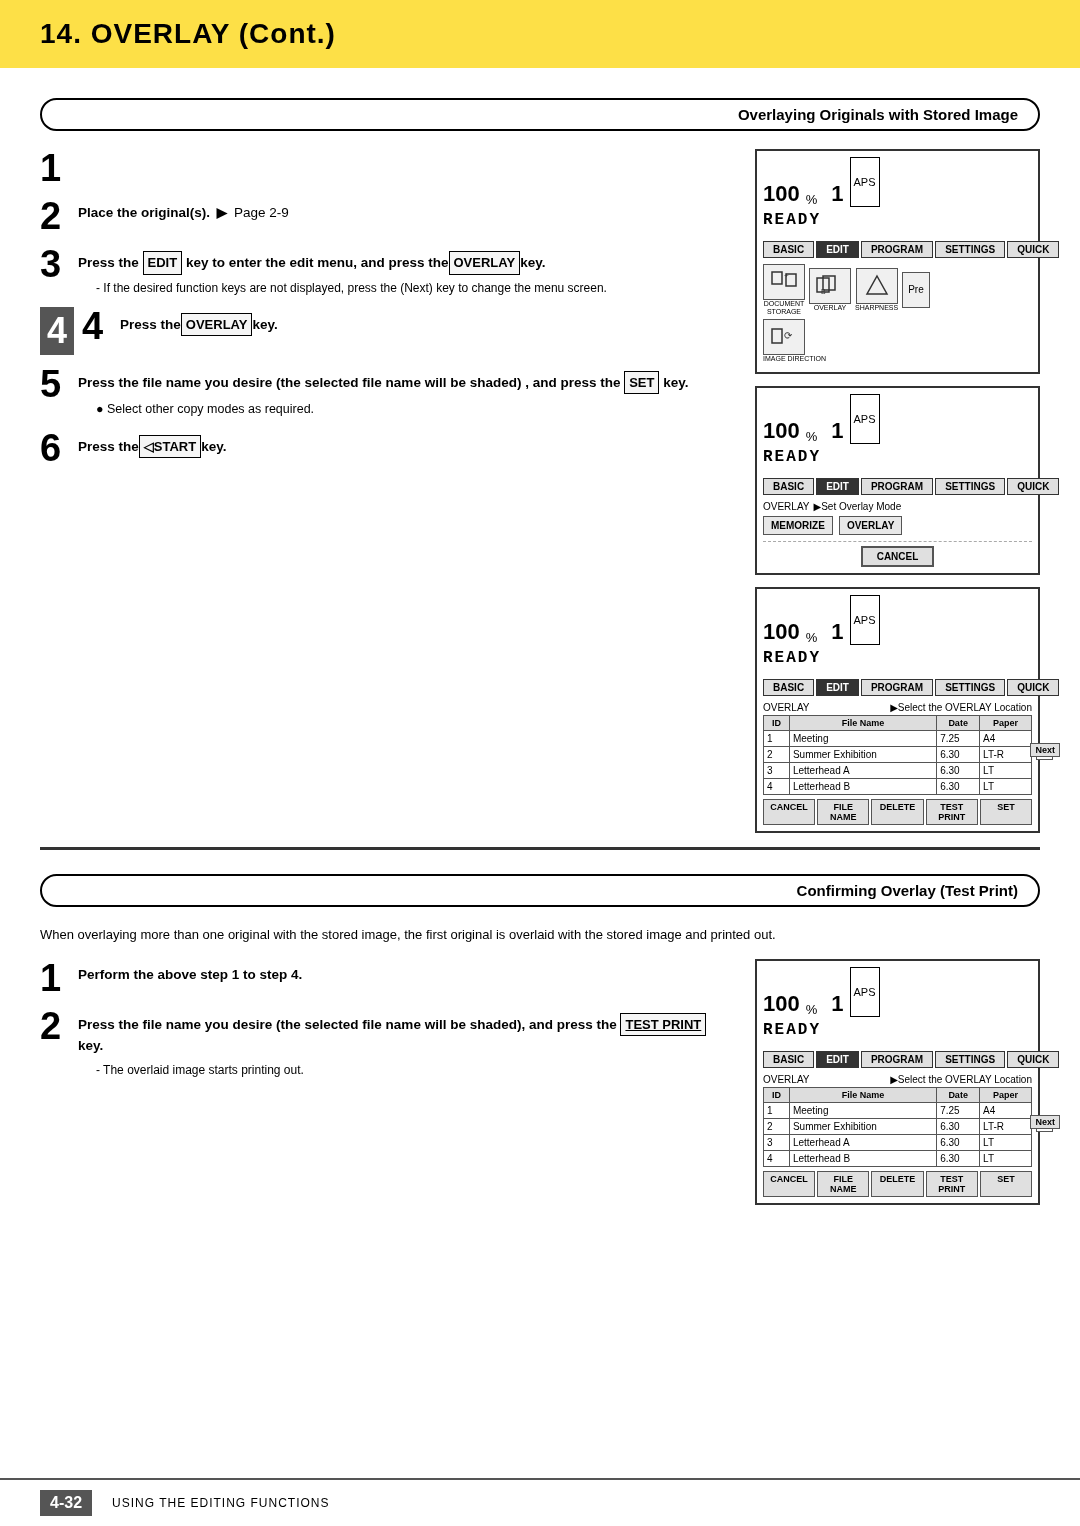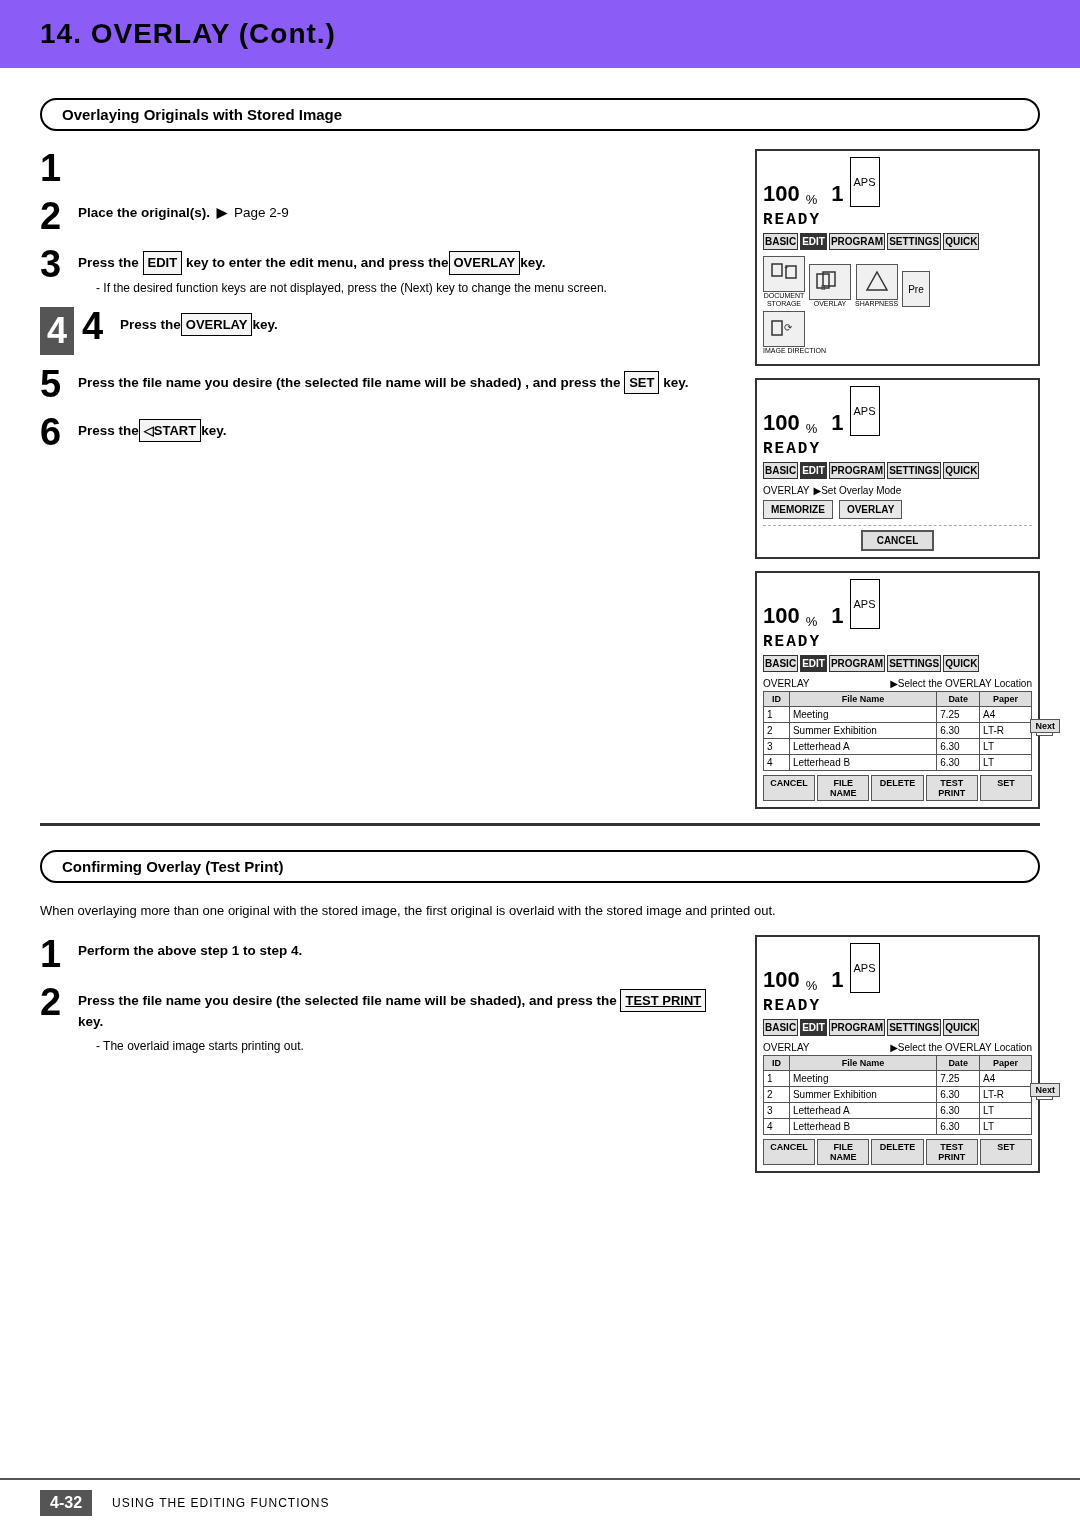--- a/index.html
+++ b/index.html
@@ -8,36 +8,36 @@
       background: #fff;
       width: 1080px;
       min-height: 1526px;
       position: relative;
       font-size: 13px;
       color: #000;
     }
 
     
     .page-header {
-      background: #8b5cf6;
+      background: #fde047;
       padding: 18px 40px;
       font-size: 28px;
       font-weight: bold;
       letter-spacing: 1px;
     }
 
     .main-content {
       padding: 20px 40px 20px 40px;
     }
 
     
     .section-banner {
       border: 2px solid #000;
       border-radius: 20px;
-      text-align: left;
+      text-align: right;
       padding: 6px 20px;
       font-weight: bold;
       font-size: 15px;
       display: inline-block;
       margin: 10px auto;
       width: 100%;
     }
 
     .step-row {
       display: flex;
@@ -134,24 +134,25 @@
     }
 
     .copier-tabs {
       display: flex;
       gap: 2px;
       margin-bottom: 6px;
     }
 
     .copier-tab {
       border: 1.5px solid #333;
-      padding: 2px 1px;
+      padding: 2px 9px;
       font-size: 10px;
       font-weight: bold;
       background: #e0e0e0;
+      margin-top: 8px;
     }
 
     .copier-tab.active {
       background: #333;
       color: #fff;
     }
 
     .copier-overlay-row {
       display: flex;
       gap: 4px;
@@ -333,20 +334,21 @@
           <div class="step-text">
             <b>Press the<span class="key-box">OVERLAY</span>key.</b>
           </div>
         </div>
       </div>
 
       <div class="step-row">
         <div class="step-num">5</div>
         <div class="step-text">
           <b>Press the file name you desire (the selected file name will be shaded) , and press the <span class="key-box">SET</span> key.</b>
+          <div class="bullet-note">● Select other copy modes as required.</div>
         </div>
       </div>
 
       <div class="step-row">
         <div class="step-num">6</div>
         <div class="step-text">
           <b>Press the<span class="key-box">◁START</span>key.</b>
         </div>
       </div>
     </div>
@@ -362,21 +364,21 @@
         </div>
         <div class="copier-ready">READY</div>
         <div class="copier-tabs">
           <span class="copier-tab">BASIC</span>
           <span class="copier-tab active">EDIT</span>
           <span class="copier-tab">PROGRAM</span>
           <span class="copier-tab">SETTINGS</span>
           <span class="copier-tab">QUICK</span>
         </div>
 
-        <div style="display:flex; gap:4px; align-items:flex-end; margin-bottom:4px;">
+        <div style="display:flex; gap:4px; align-items:center; margin-bottom:4px;">
 
           <div style="display:flex; flex-direction:column; align-items:center;">
             <div style="border:1.5px solid #555; width:42px; height:36px; display:flex; align-items:center; justify-content:center; background:#f0f0f0; font-size:16px;">
 
               <svg width="28" height="24">
                 <rect x="2" y="2" width="10" height="12" fill="none" stroke="#333" stroke-width="1.5"></rect>
                 <text x="14" y="8" font-size="8" fill="#333">+</text>
                 <rect x="16" y="4" width="10" height="12" fill="none" stroke="#333" stroke-width="1.5"></rect>
               </svg>
             </div>

